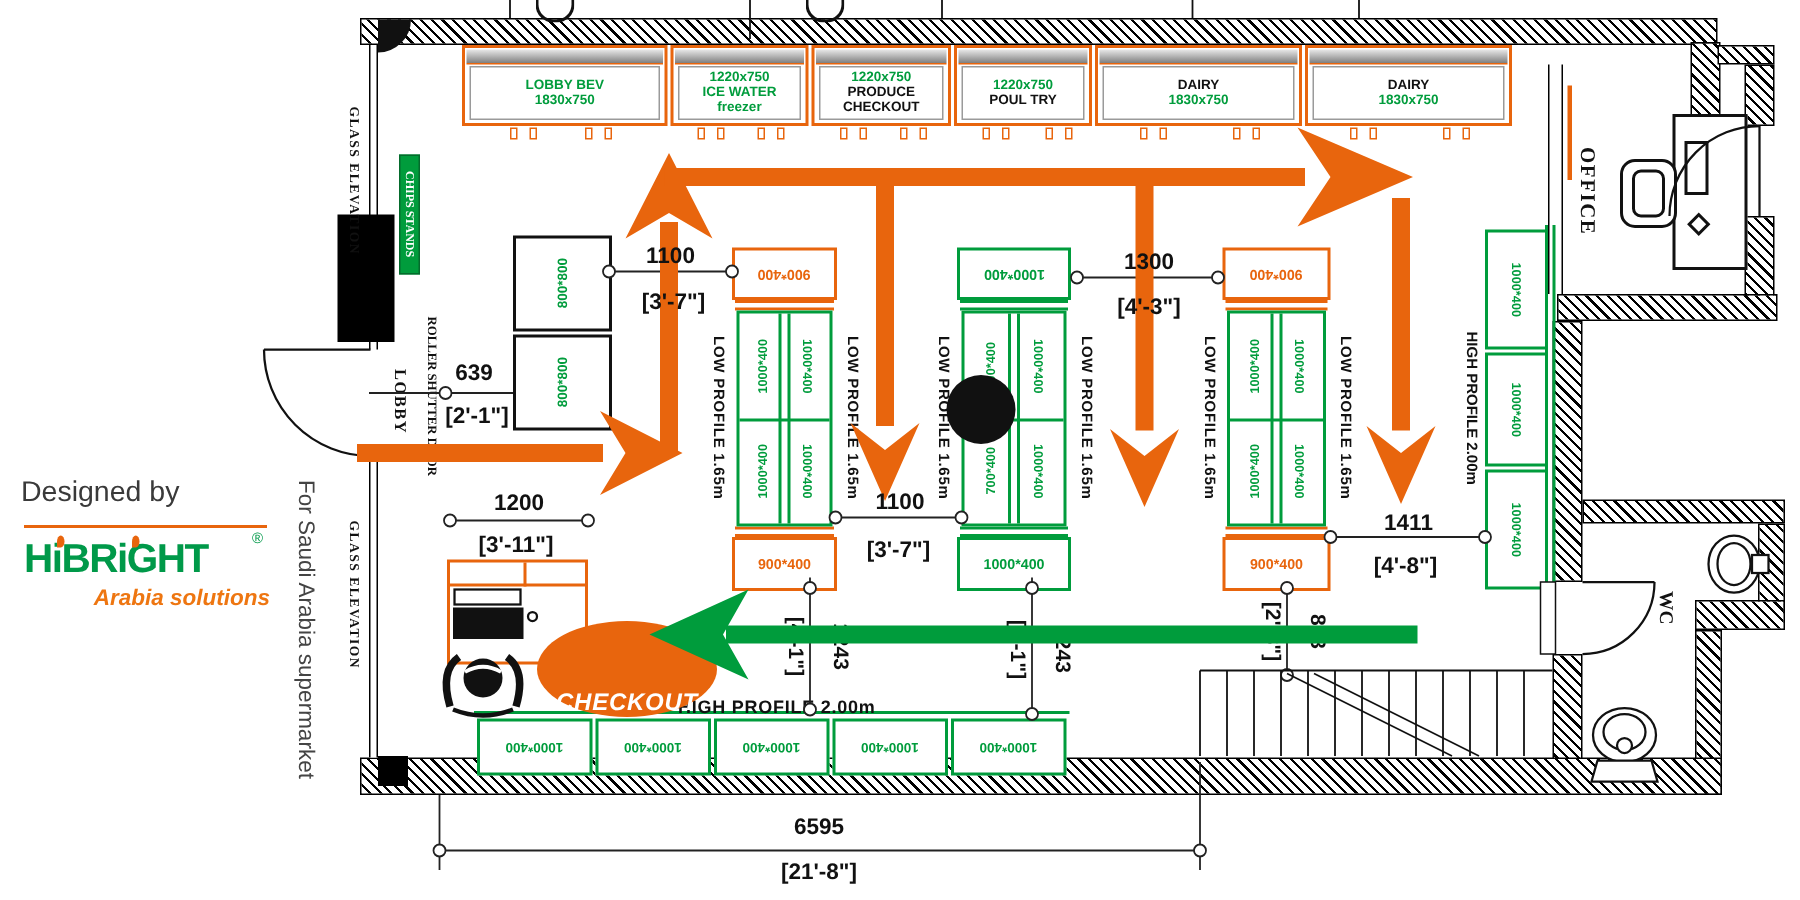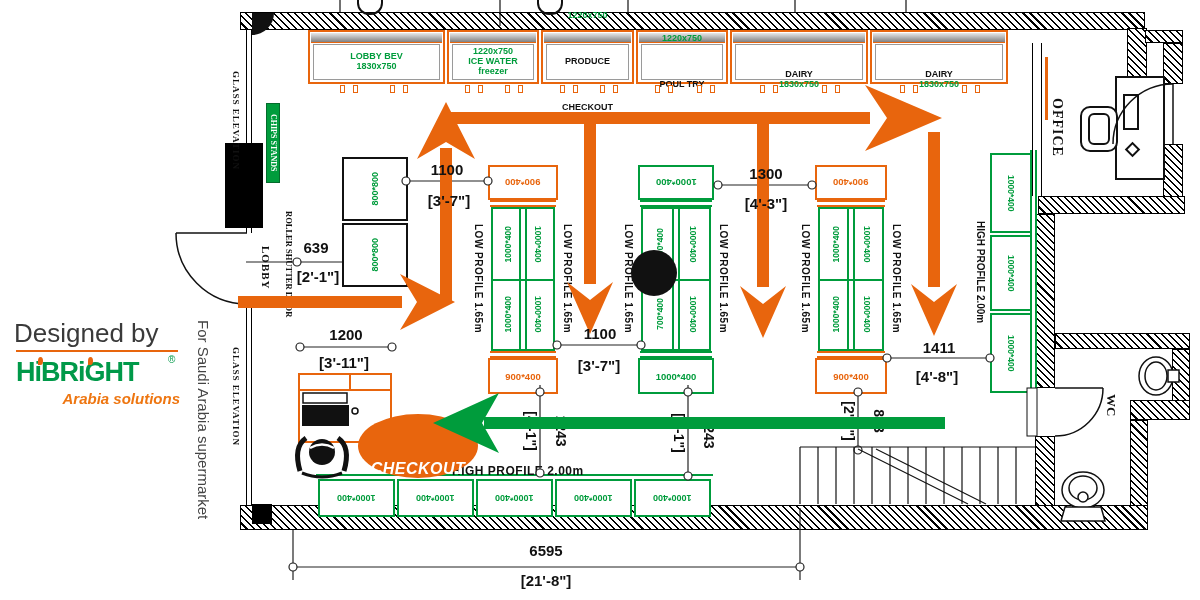--- a/index.html
+++ b/index.html
@@ -13,21 +13,21 @@
   .ctr{display:flex;align-items:center;justify-content:center;}
   .vt{writing-mode:vertical-rl;}
   .vtf{writing-mode:vertical-rl;transform:rotate(180deg);}
   .serifb{font-family:"Liberation Serif",serif;font-weight:700;}
   .z2{z-index:2;} .z3{z-index:3;}
   .cooler{position:absolute;top:30px;height:54px;border:2px solid var(--o);background:#fff;z-index:2;box-sizing:border-box;}
   .cooler-top{height:9px;margin:1px 1px 0 1px;background:linear-gradient(#e8e8e8,#808080);border-bottom:1.5px solid var(--o);}
   .cooler-body{position:absolute;left:3px;right:3px;top:12px;bottom:2px;border:1px solid #9a9a9a;
                display:flex;flex-direction:column;align-items:center;justify-content:center;
                font-weight:700;font-size:9px;line-height:1.08;text-align:center;}
-  .lnG{color:var(--g);} .lnK{color:#111;margin-top:36px;}
+  .lnG{color:var(--g);} .lnK{color:#111;}
   .feet{position:absolute;top:85px;width:18px;height:8px;z-index:2;}
   .feet::before,.feet::after{content:"";position:absolute;top:0;width:5px;height:8px;border:1.5px solid var(--o);box-sizing:border-box;background:#fff;}
   .feet::before{left:0;} .feet::after{right:0;}
   .gond{position:absolute;top:165px;display:flex;flex-direction:column;z-index:2;}
   .gcap{height:35px;border:2px solid;display:flex;align-items:center;justify-content:center;
         font-weight:700;font-size:9.5px;box-sizing:border-box;background:#fff;}
   .gcap.bot{height:36px;}
   .gband{height:7px;margin:0 2px;border-top:2px solid;border-bottom:2px solid;box-sizing:border-box;}
   .oc{color:var(--o);border-color:var(--o);}
   .gc{color:var(--g);border-color:var(--g);}
@@ -274,21 +274,21 @@
 <div class="abs vt ctr serifb z2" style="left:1048px;top:72px;width:18px;height:110px;font-size:14px;letter-spacing:1px;">OFFICE</div>
 <div class="abs z2" style="left:1115px;top:76px;width:50px;height:104px;border:2px solid #111;background:#fff;">
   <div class="abs" style="left:6px;top:16px;width:16px;height:36px;border:2px solid #111;"></div>
   <div class="abs" style="left:10px;top:66px;width:11px;height:11px;border:2px solid #111;transform:rotate(45deg);"></div>
 </div>
 <div class="abs z2" style="left:1080px;top:106px;width:38px;height:46px;border:2px solid #111;border-radius:10px;background:#fff;">
   <div class="abs" style="left:6px;top:5px;width:22px;height:32px;border:2px solid #111;border-radius:6px;"></div>
 </div>
 <div class="abs vt ctr serifb z2" style="left:1102px;top:383px;width:17px;height:44px;font-size:13px;">WC</div>
 
-<div class="abs" style="left:14px;top:318px;font-size:26px;color:#3a3a3a;">Designed by</div>
+<div class="abs" style="left:14px;top:318px;font-size:19px;color:#3a3a3a;">Designed by</div>
 <div class="abs" style="left:16px;top:350px;width:162px;border-top:2.5px solid var(--o);"></div>
 <div class="abs" style="left:16px;top:357px;width:170px;font-weight:800;font-size:27px;letter-spacing:-1px;color:var(--lg);">HiBRiGHT</div>
 <div class="abs" style="left:168px;top:354px;font-size:10px;color:var(--lg);">®</div>
 <div class="abs" style="left:38px;top:357px;width:5px;height:8px;background:var(--o);border-radius:50% 50% 50% 0;"></div>
 <div class="abs" style="left:88px;top:357px;width:5px;height:8px;background:var(--o);border-radius:50% 50% 50% 0;"></div>
 <div class="abs" style="left:40px;top:390px;width:140px;text-align:right;font-weight:700;font-style:italic;font-size:15px;color:#ee7611;">Arabia solutions</div>
 <div class="abs vt" style="left:190px;top:320px;width:22px;height:250px;font-size:15px;color:#444;">For Saudi Arabia supermarket</div>
 
 <svg width="1200" height="600" viewBox="0 0 1200 600" style="position:absolute;left:0;top:0;z-index:4;" xmlns="http://www.w3.org/2000/svg">
 

